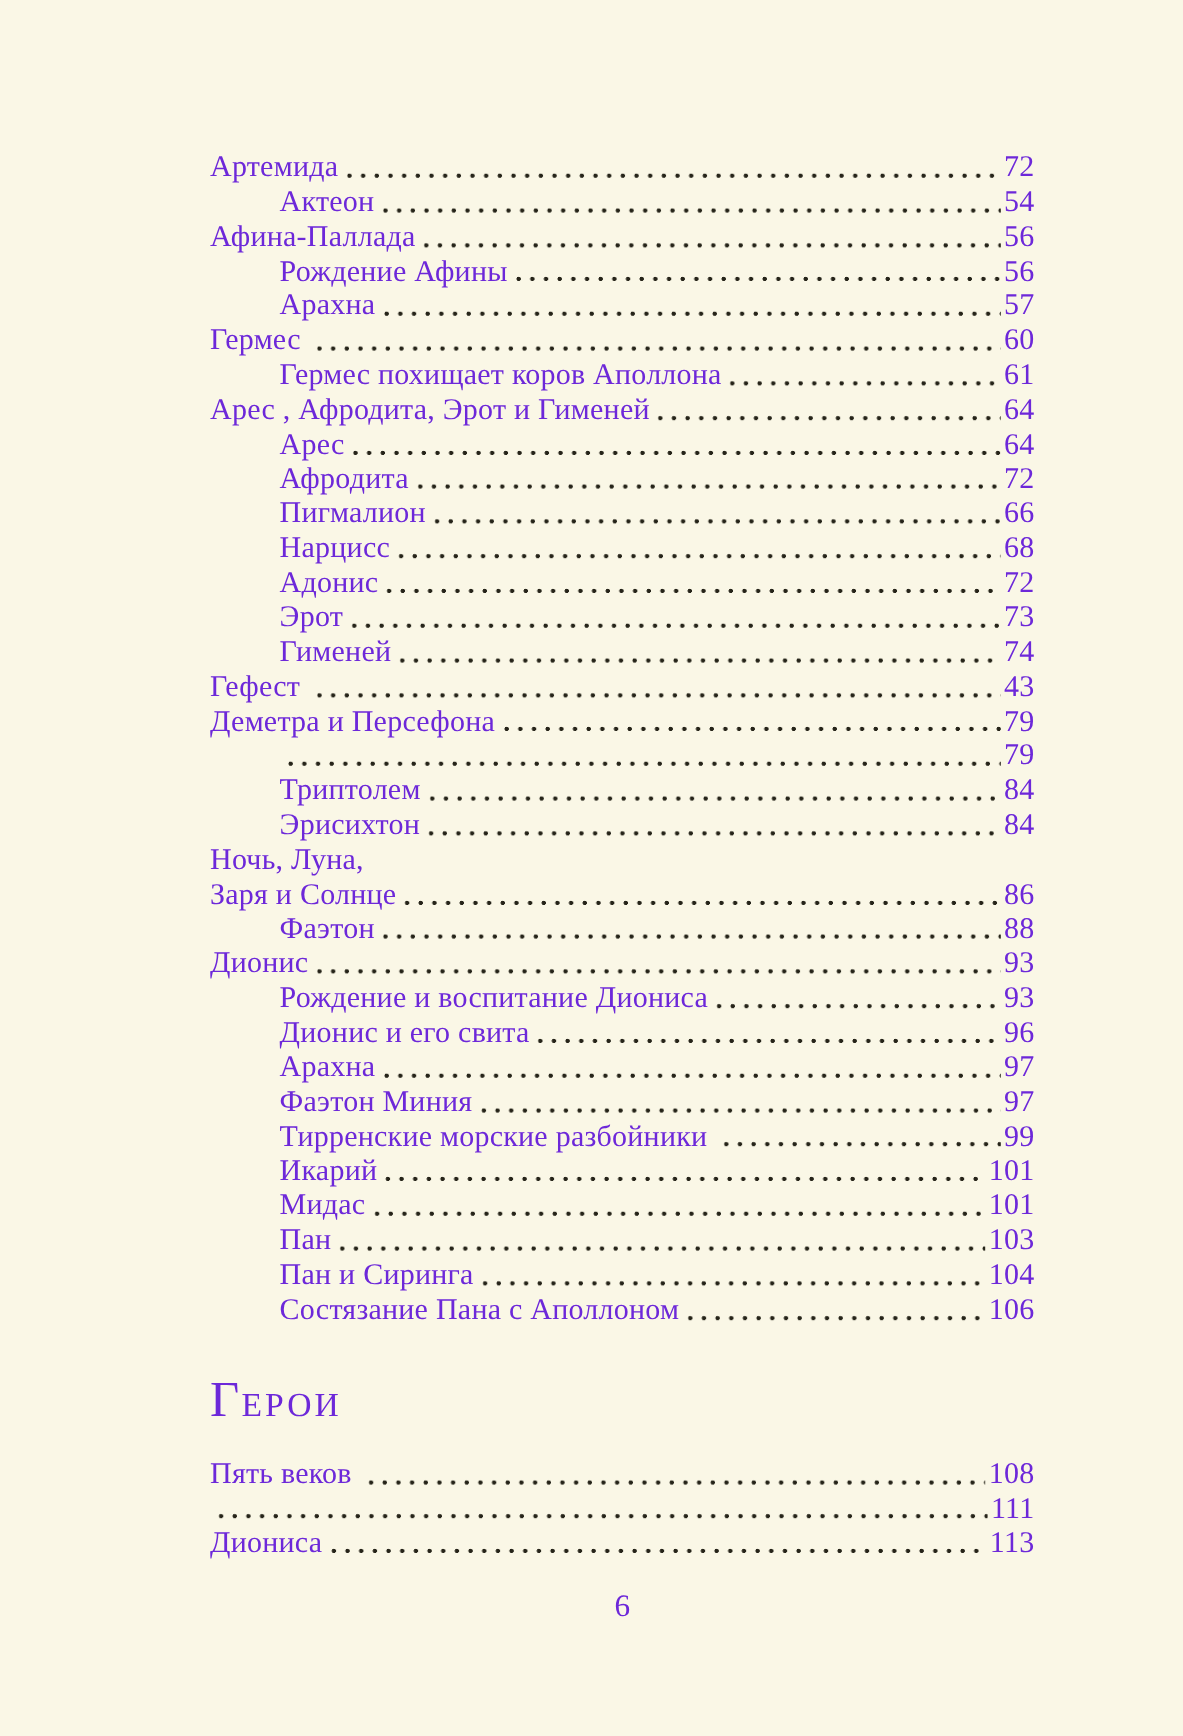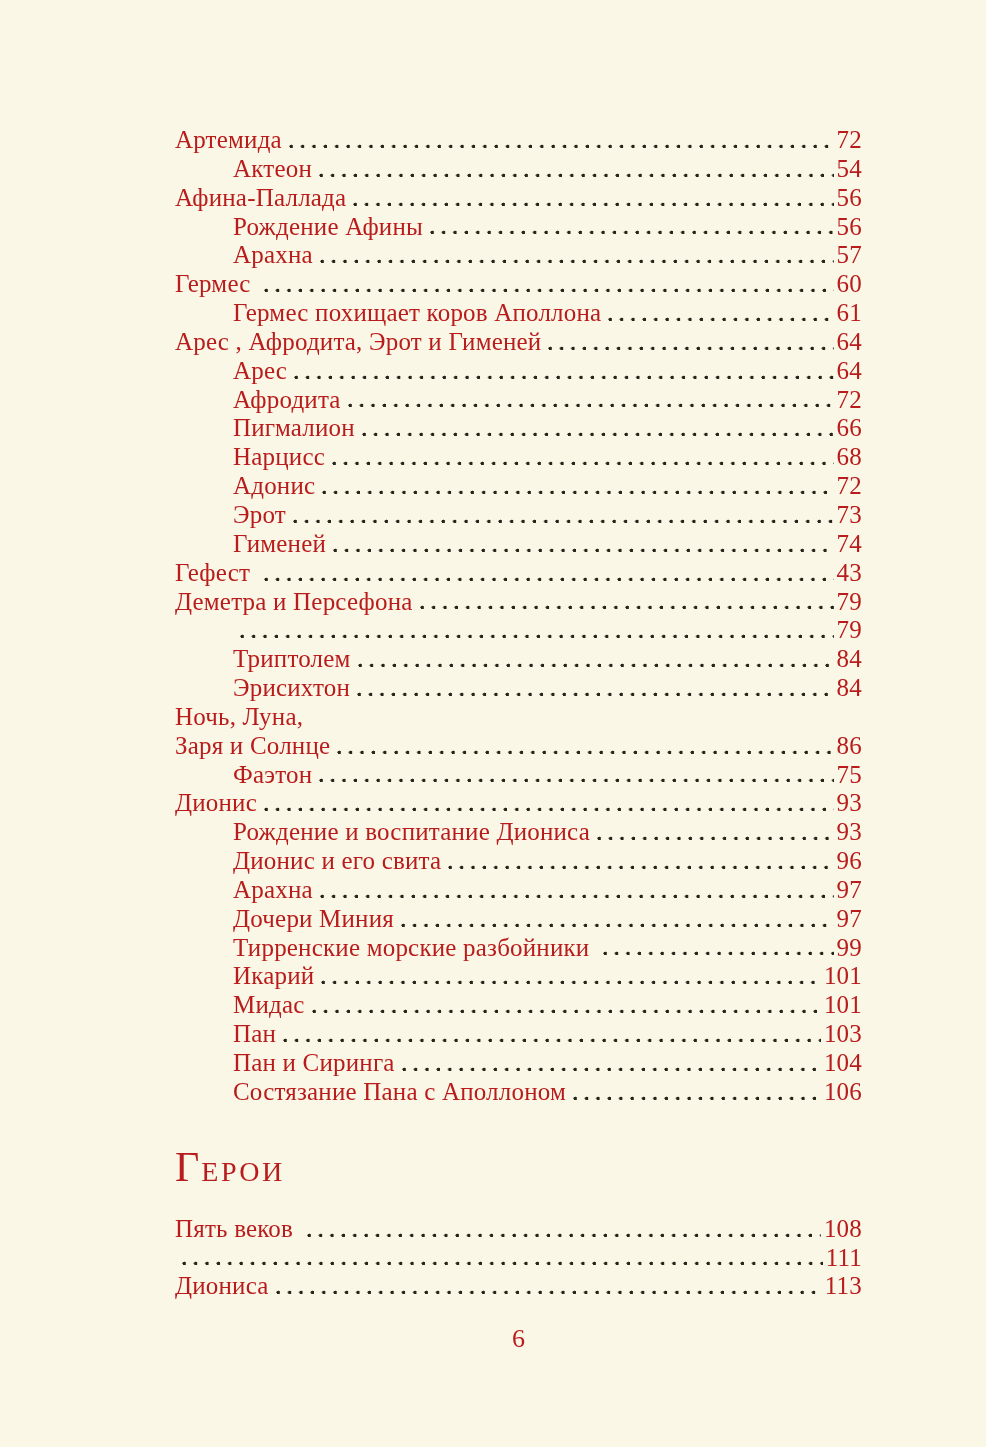--- a/index.html
+++ b/index.html
@@ -2,21 +2,21 @@
 <html><head>
 <meta charset="utf-8">
 <style>
   html, body { margin: 0; padding: 0; }
   .page {
     position: relative;
     width: 986px;
     height: 1447px;
     box-sizing: border-box;
     background: #faf7e6;
-    color: #b91c1c;
+    color: #6d28d9;
     font-family: "Liberation Serif", "DejaVu Serif", serif;
     padding: 126px 124px 0 175px;
     overflow: hidden;
   }
   .toc { width: 100%; }
   .row {
     display: flex;
     align-items: flex-start;
     line-height: 28.85px;
     font-size: 25px;
@@ -157,21 +157,21 @@
         <span class="title">Ночь, Луна,</span>
       </div>
       <div class="row">
         <span class="title">Заря и Солнце</span>
         <span class="dots"></span>
         <span class="pagenum">86</span>
       </div>
       <div class="row indent">
         <span class="title">Фаэтон</span>
         <span class="dots"></span>
-        <span class="pagenum">75</span>
+        <span class="pagenum">88</span>
       </div>
       <div class="row">
         <span class="title">Дионис</span>
         <span class="dots"></span>
         <span class="pagenum">93</span>
       </div>
       <div class="row indent">
         <span class="title">Рождение и воспитание Диониса</span>
         <span class="dots"></span>
         <span class="pagenum">93</span>
@@ -180,21 +180,21 @@
         <span class="title">Дионис и его свита</span>
         <span class="dots"></span>
         <span class="pagenum">96</span>
       </div>
       <div class="row indent">
         <span class="title">Арахна</span>
         <span class="dots"></span>
         <span class="pagenum">97</span>
       </div>
       <div class="row indent">
-        <span class="title">Дочери Миния</span>
+        <span class="title">Фаэтон Миния</span>
         <span class="dots"></span>
         <span class="pagenum">97</span>
       </div>
       <div class="row indent">
         <span class="title">Тирренские морские разбойники </span>
         <span class="dots"></span>
         <span class="pagenum">99</span>
       </div>
       <div class="row indent">
         <span class="title">Икарий</span>

